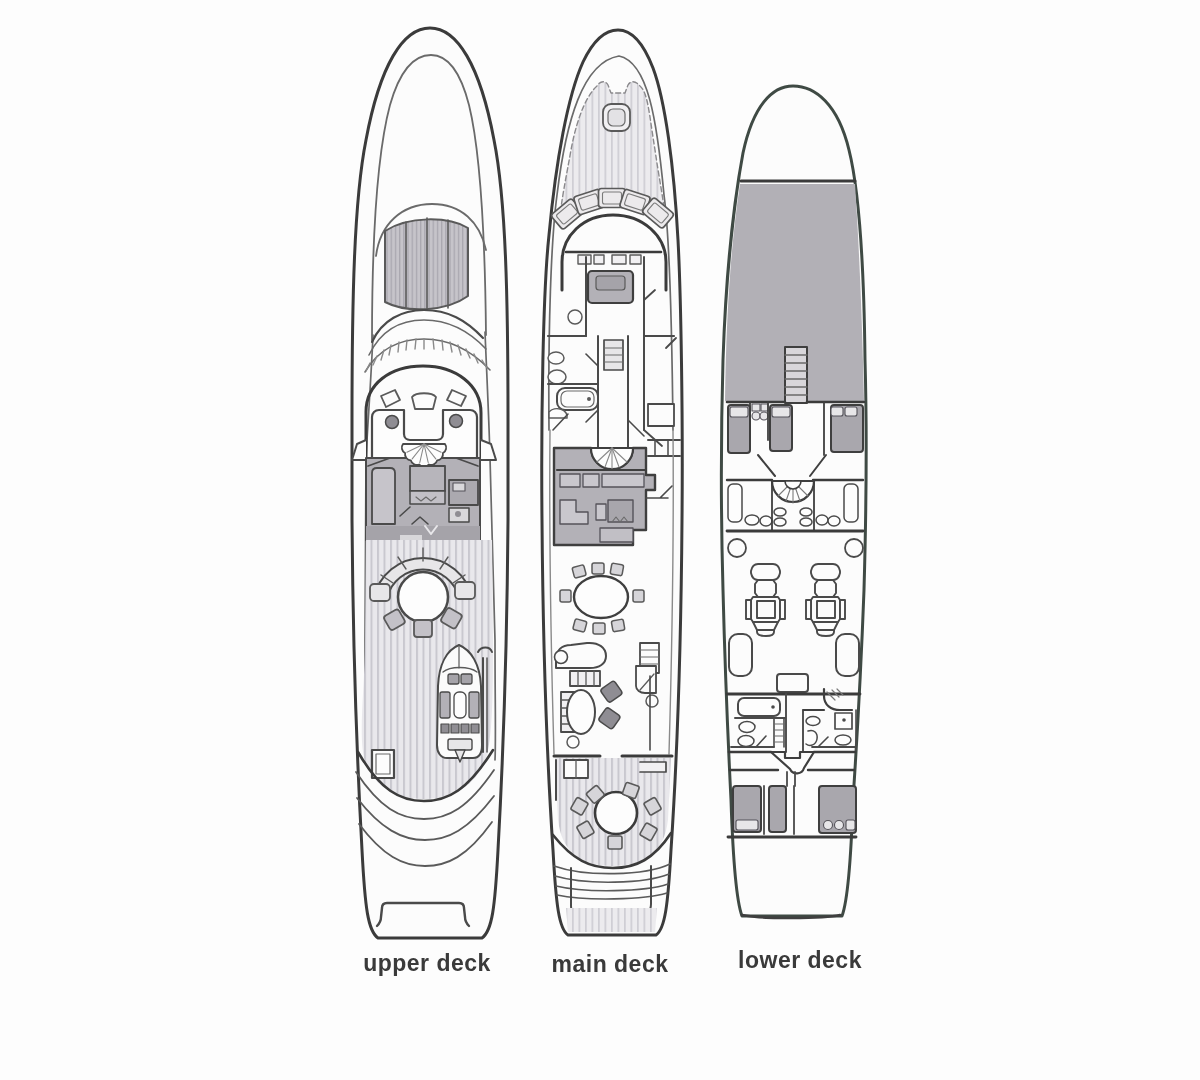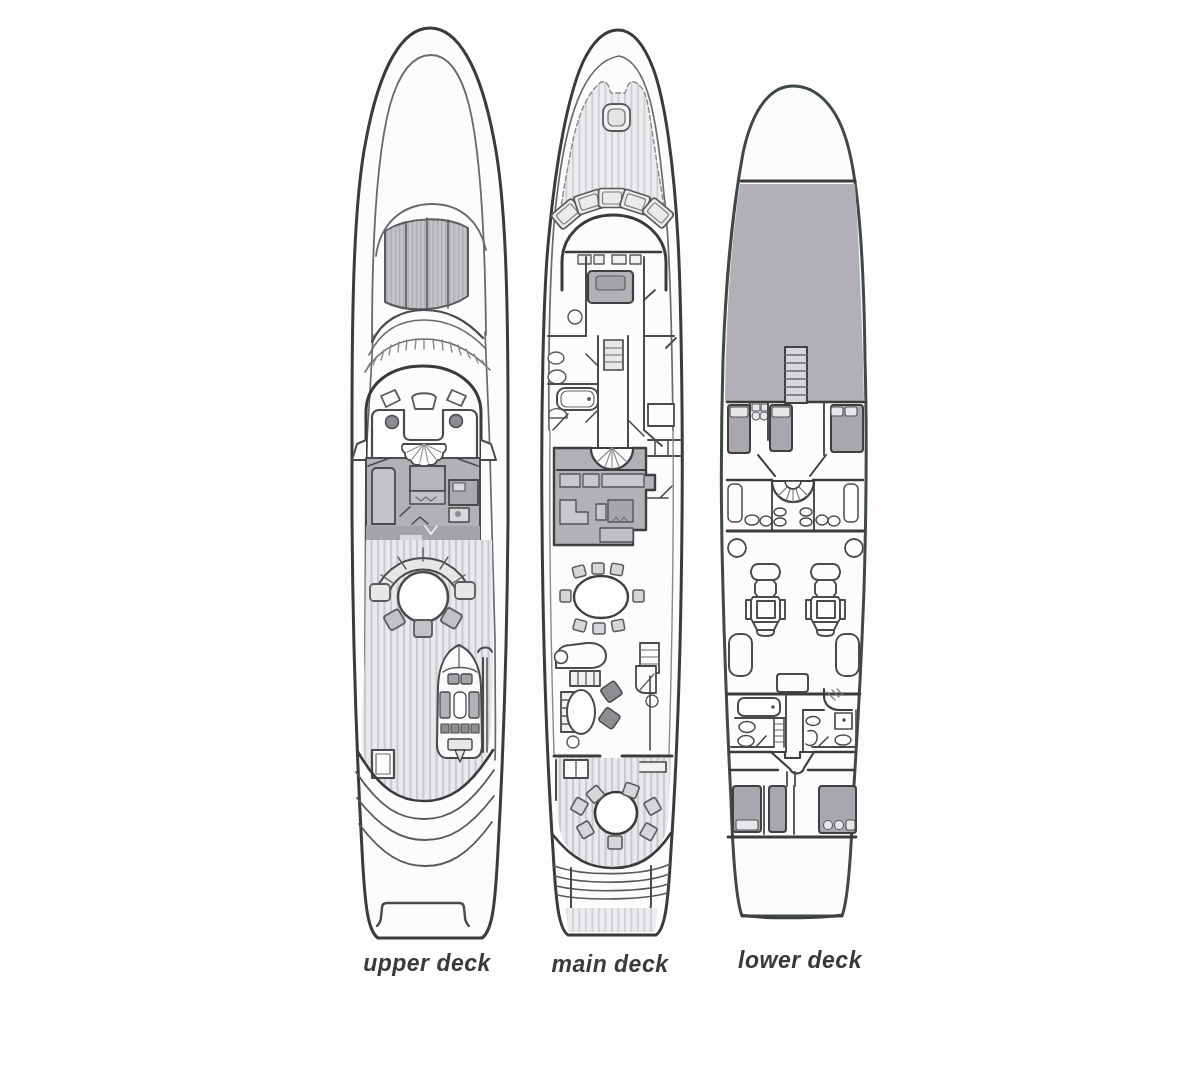--- a/index.html
+++ b/index.html
@@ -1,16 +1,16 @@
 <!DOCTYPE html>
 <html><head>
 <meta charset="utf-8">
 <style>
 html,body{margin:0;padding:0;background:#fdfdfd;}
-#wrap{width:1200px;height:1080px;position:relative;overflow:hidden;background:#f9a8d4;font-style:italic;}
+#wrap{width:1200px;height:1080px;position:relative;overflow:hidden;background:#f9a8d4;}
 svg{display:block;filter:blur(0.7px);}
 </style>
 </head>
 <body>
 <div id="wrap">
 <svg width="1200" height="1080" viewBox="0 0 1200 1080">
 <defs>
 <pattern id="plank" width="6.5" height="12" patternUnits="userSpaceOnUse">
   <rect width="6.5" height="12" fill="#e9e8ec"></rect>
   <rect x="0" width="2" height="12" fill="#c9c8cf"></rect>

